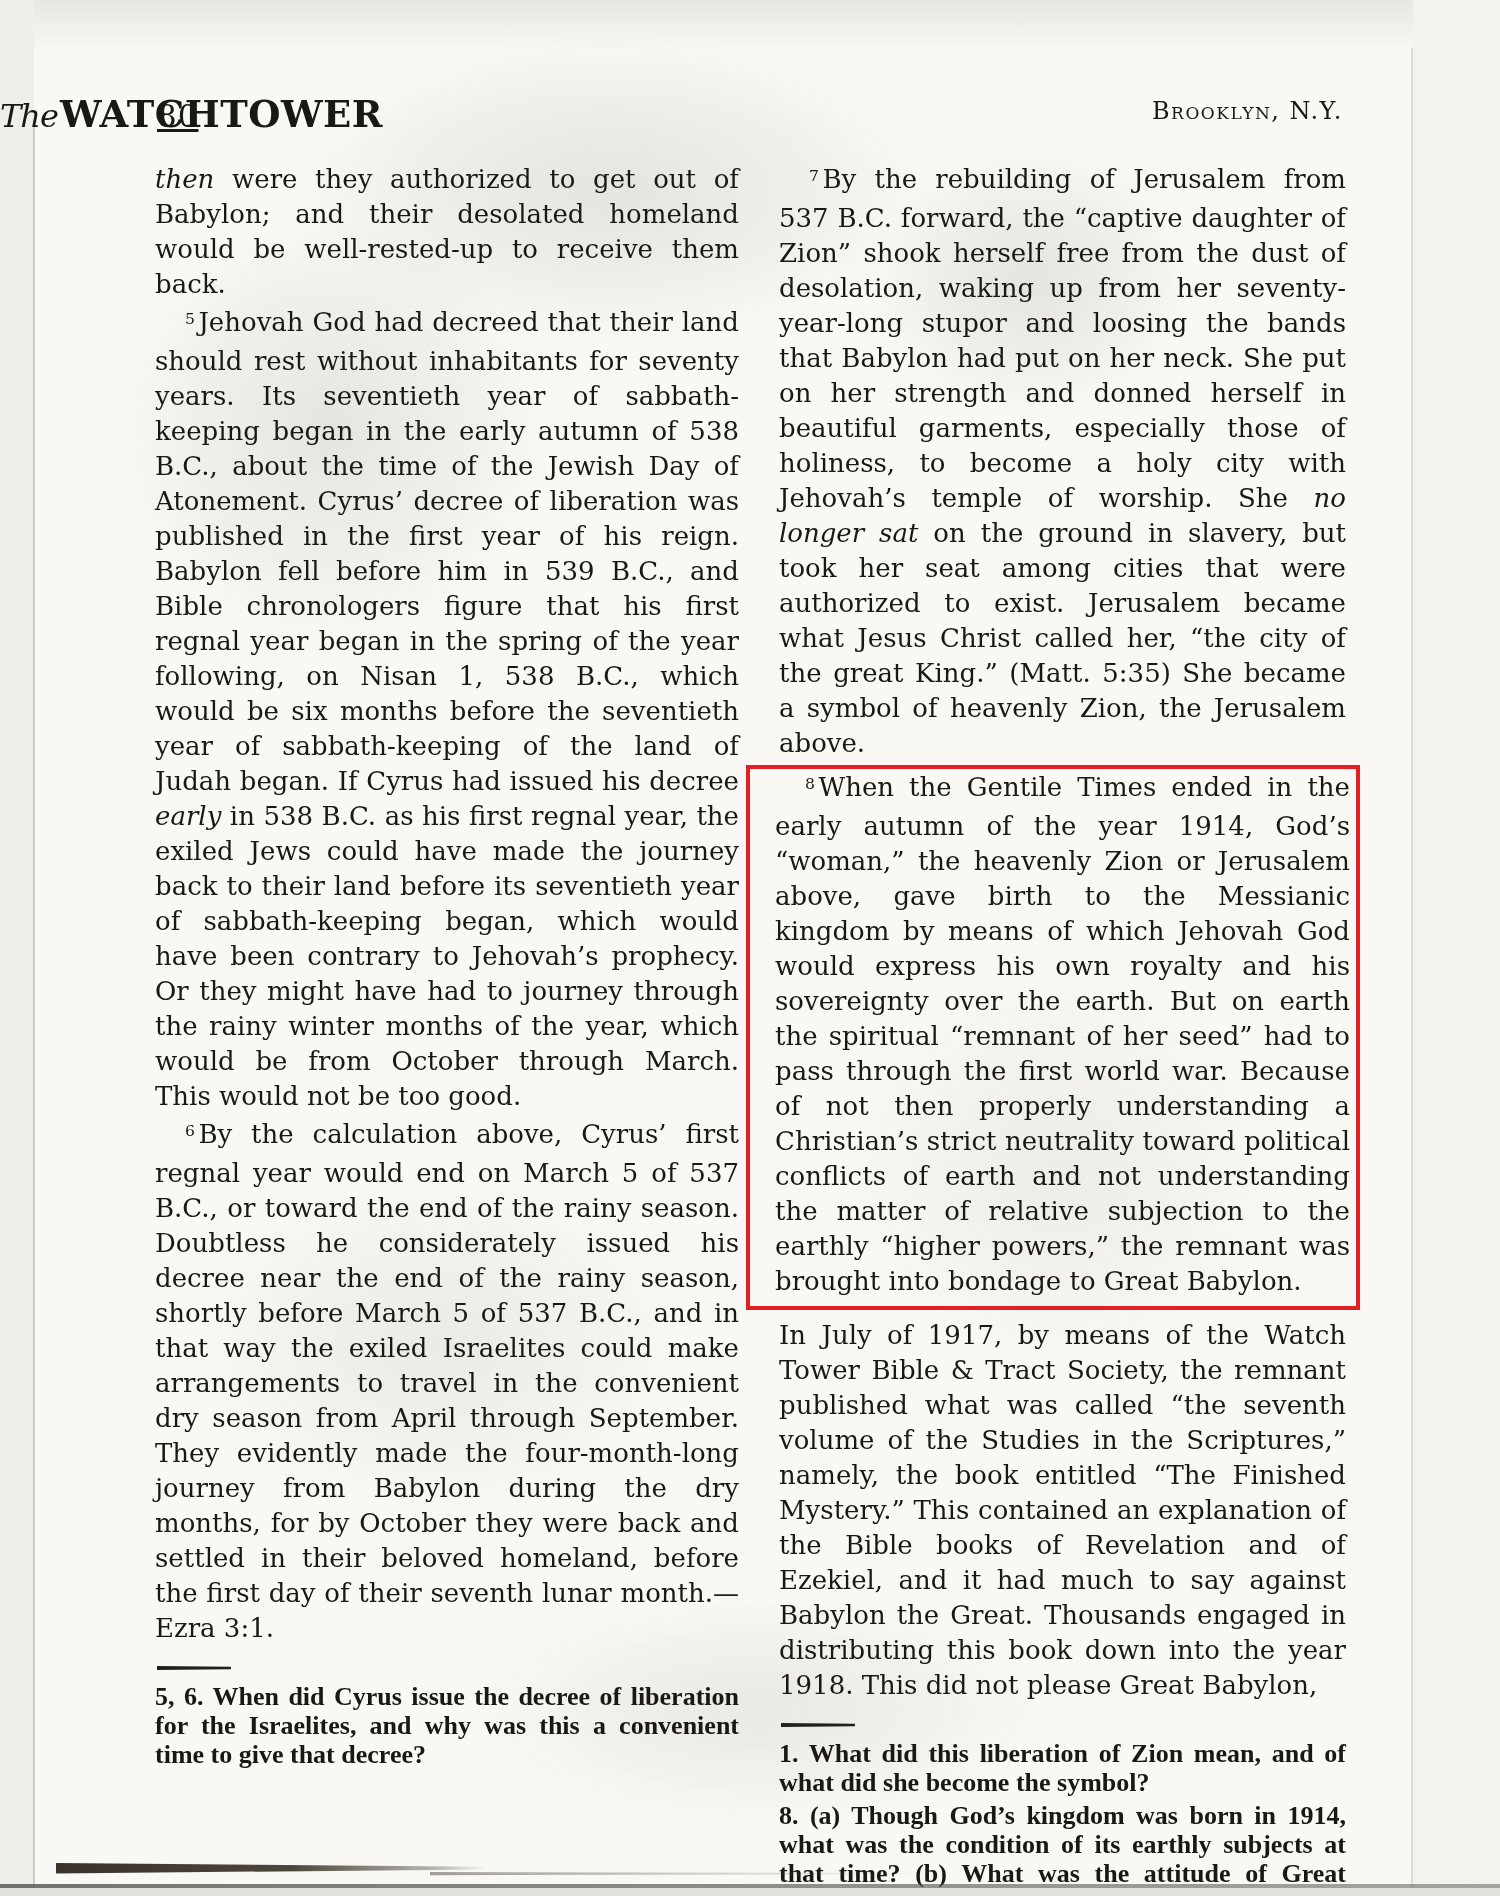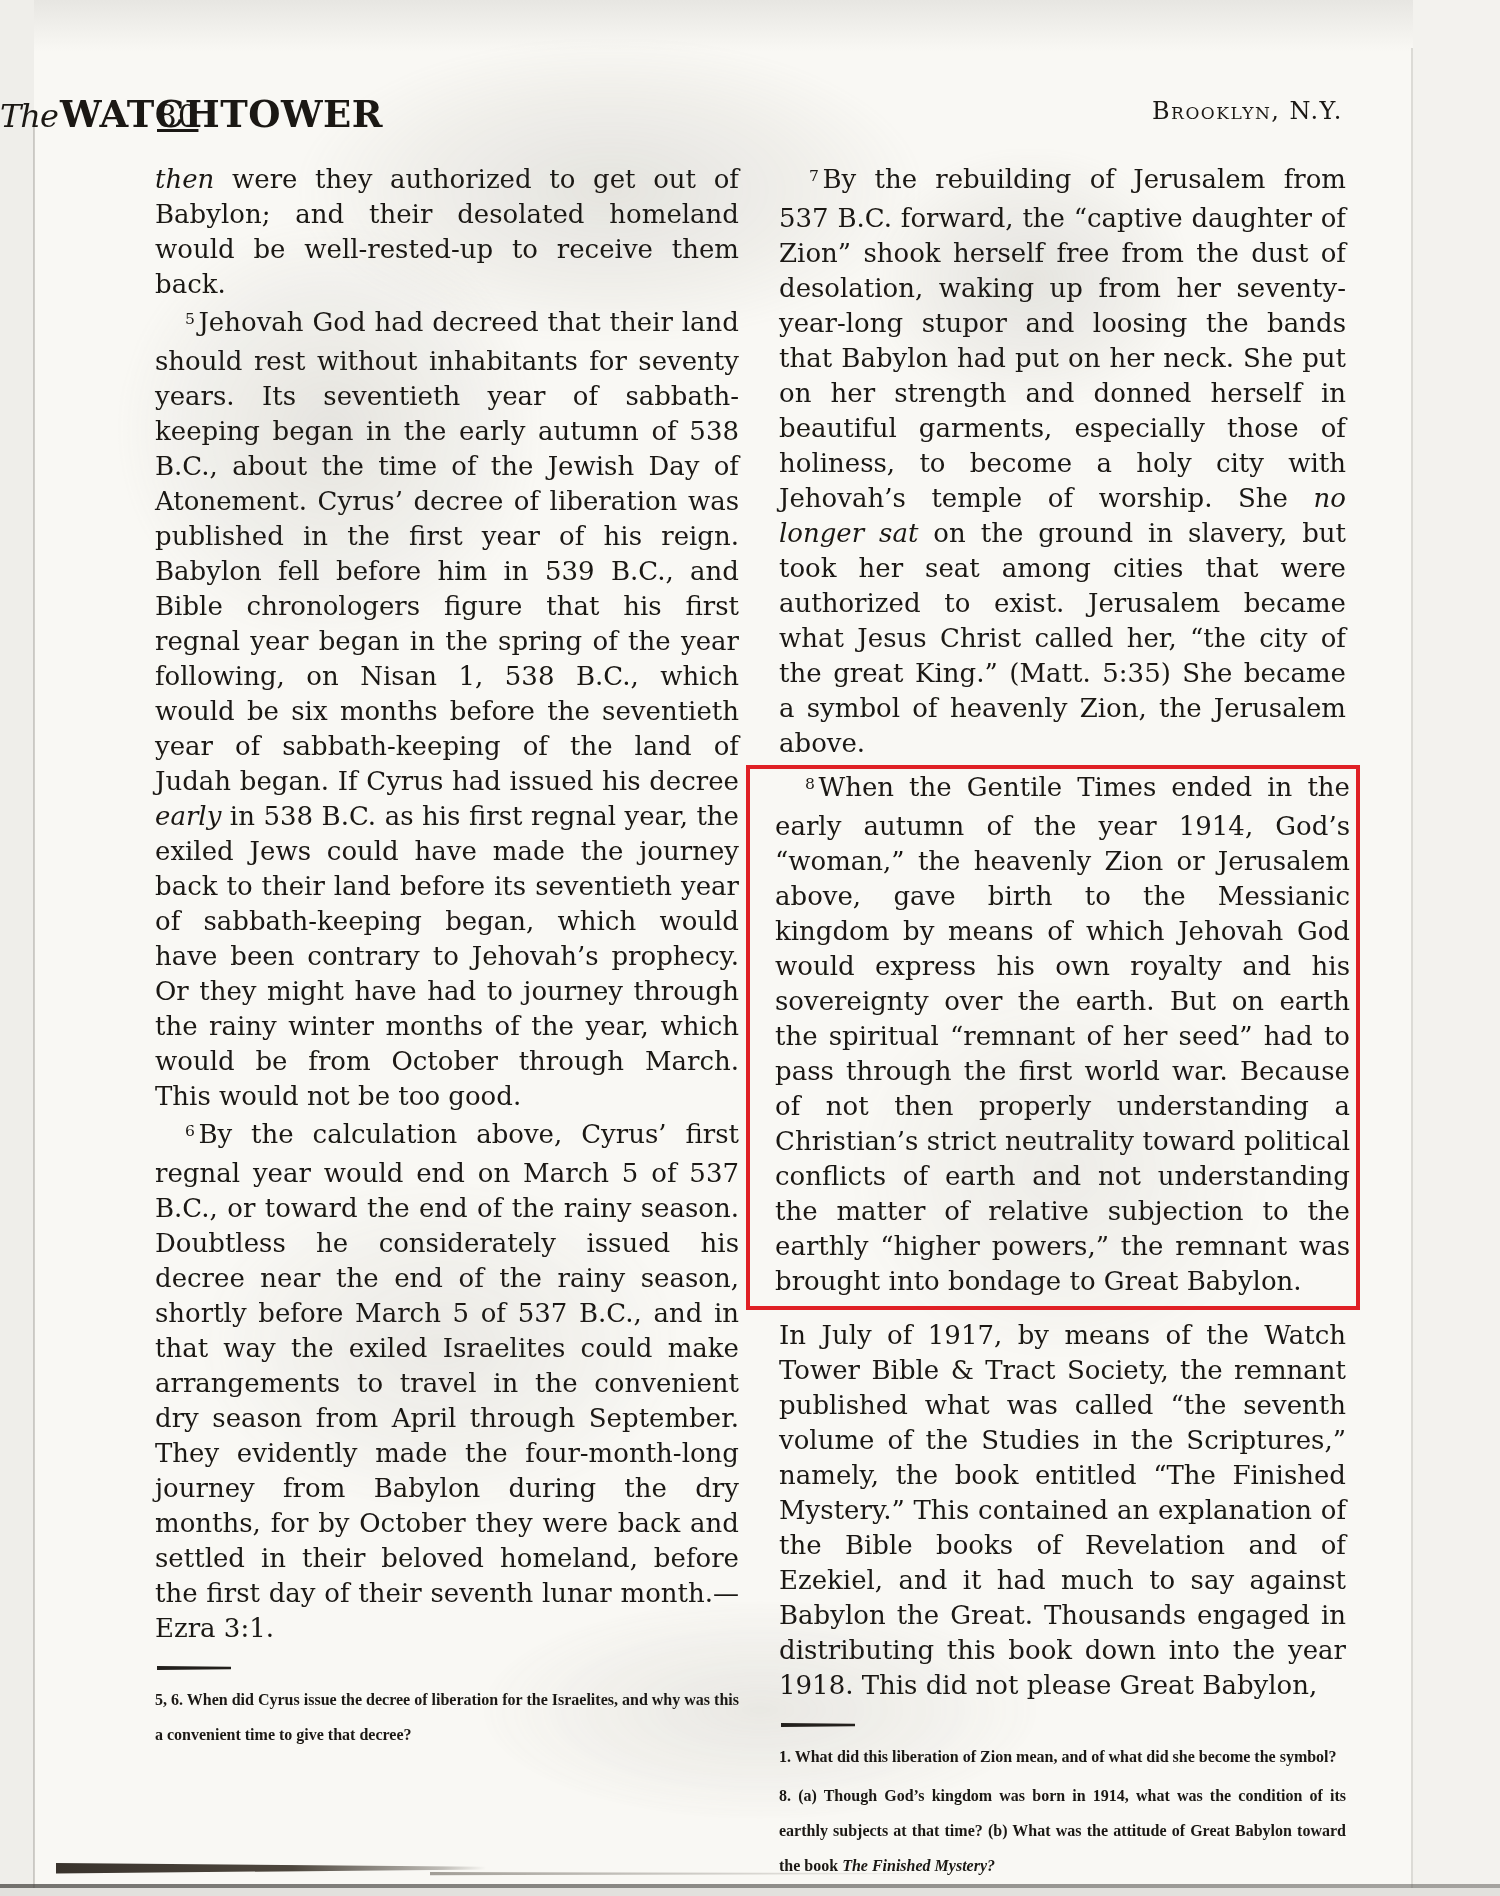--- a/index.html
+++ b/index.html
@@ -54,21 +54,21 @@
   .seg-sup{font-size:60%;position:relative;top:-0.45em;margin-right:3px;letter-spacing:0.5px;}
 
   
   .red-box{border:4px solid #0f172a;margin:4px -14px 8px -33px;padding:1px 6px 7px 25px;}
   .red-box .para{margin-bottom:0;}
 
   
   .fn-rule{width:74px;height:4px;background:#23201c;margin:20px 0 12px 2px;
     clip-path:polygon(0 0,100% 18%,100% 82%,0 100%);}
   .footnote{margin:0 0 4px 0;font-family:"Liberation Serif", serif;font-weight:bold;
-    font-size:16px;line-height:35px;text-align:justify;}
+    font-size:26px;line-height:29px;text-align:justify;}
 </style>
 </head>
 <body>
 
 <div class="scan">
 
   <div class="top-strip"></div>
   <div class="left-strip"></div>
   <div class="left-line"></div>
   <div class="right-strip"></div>

